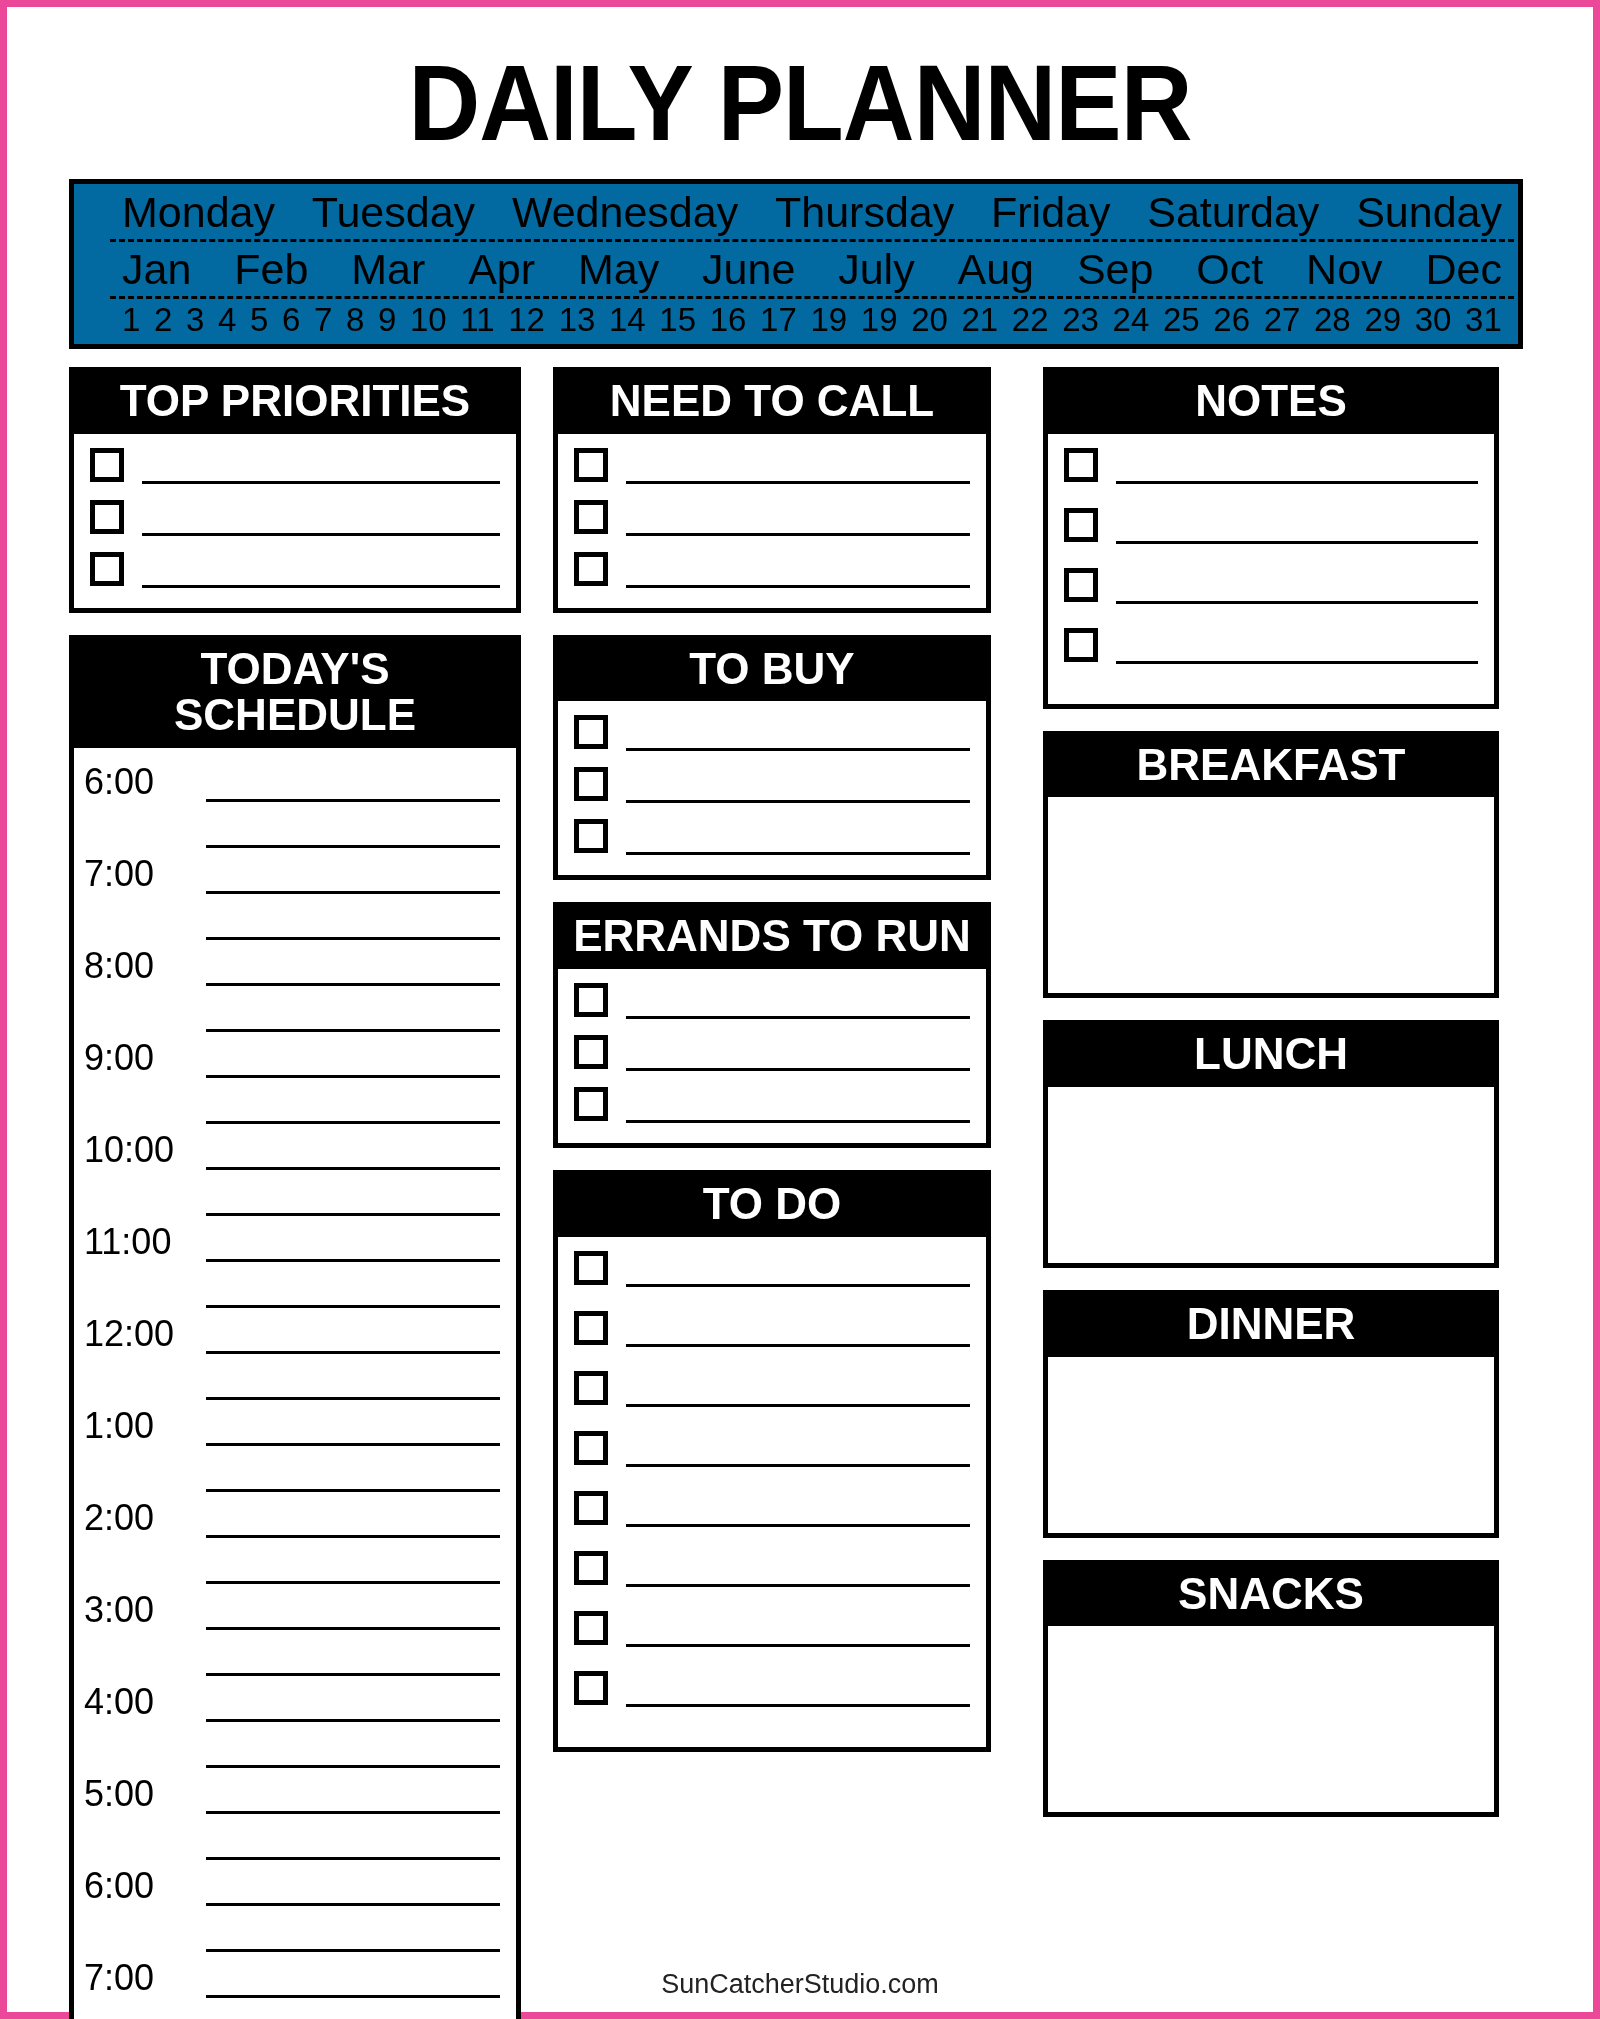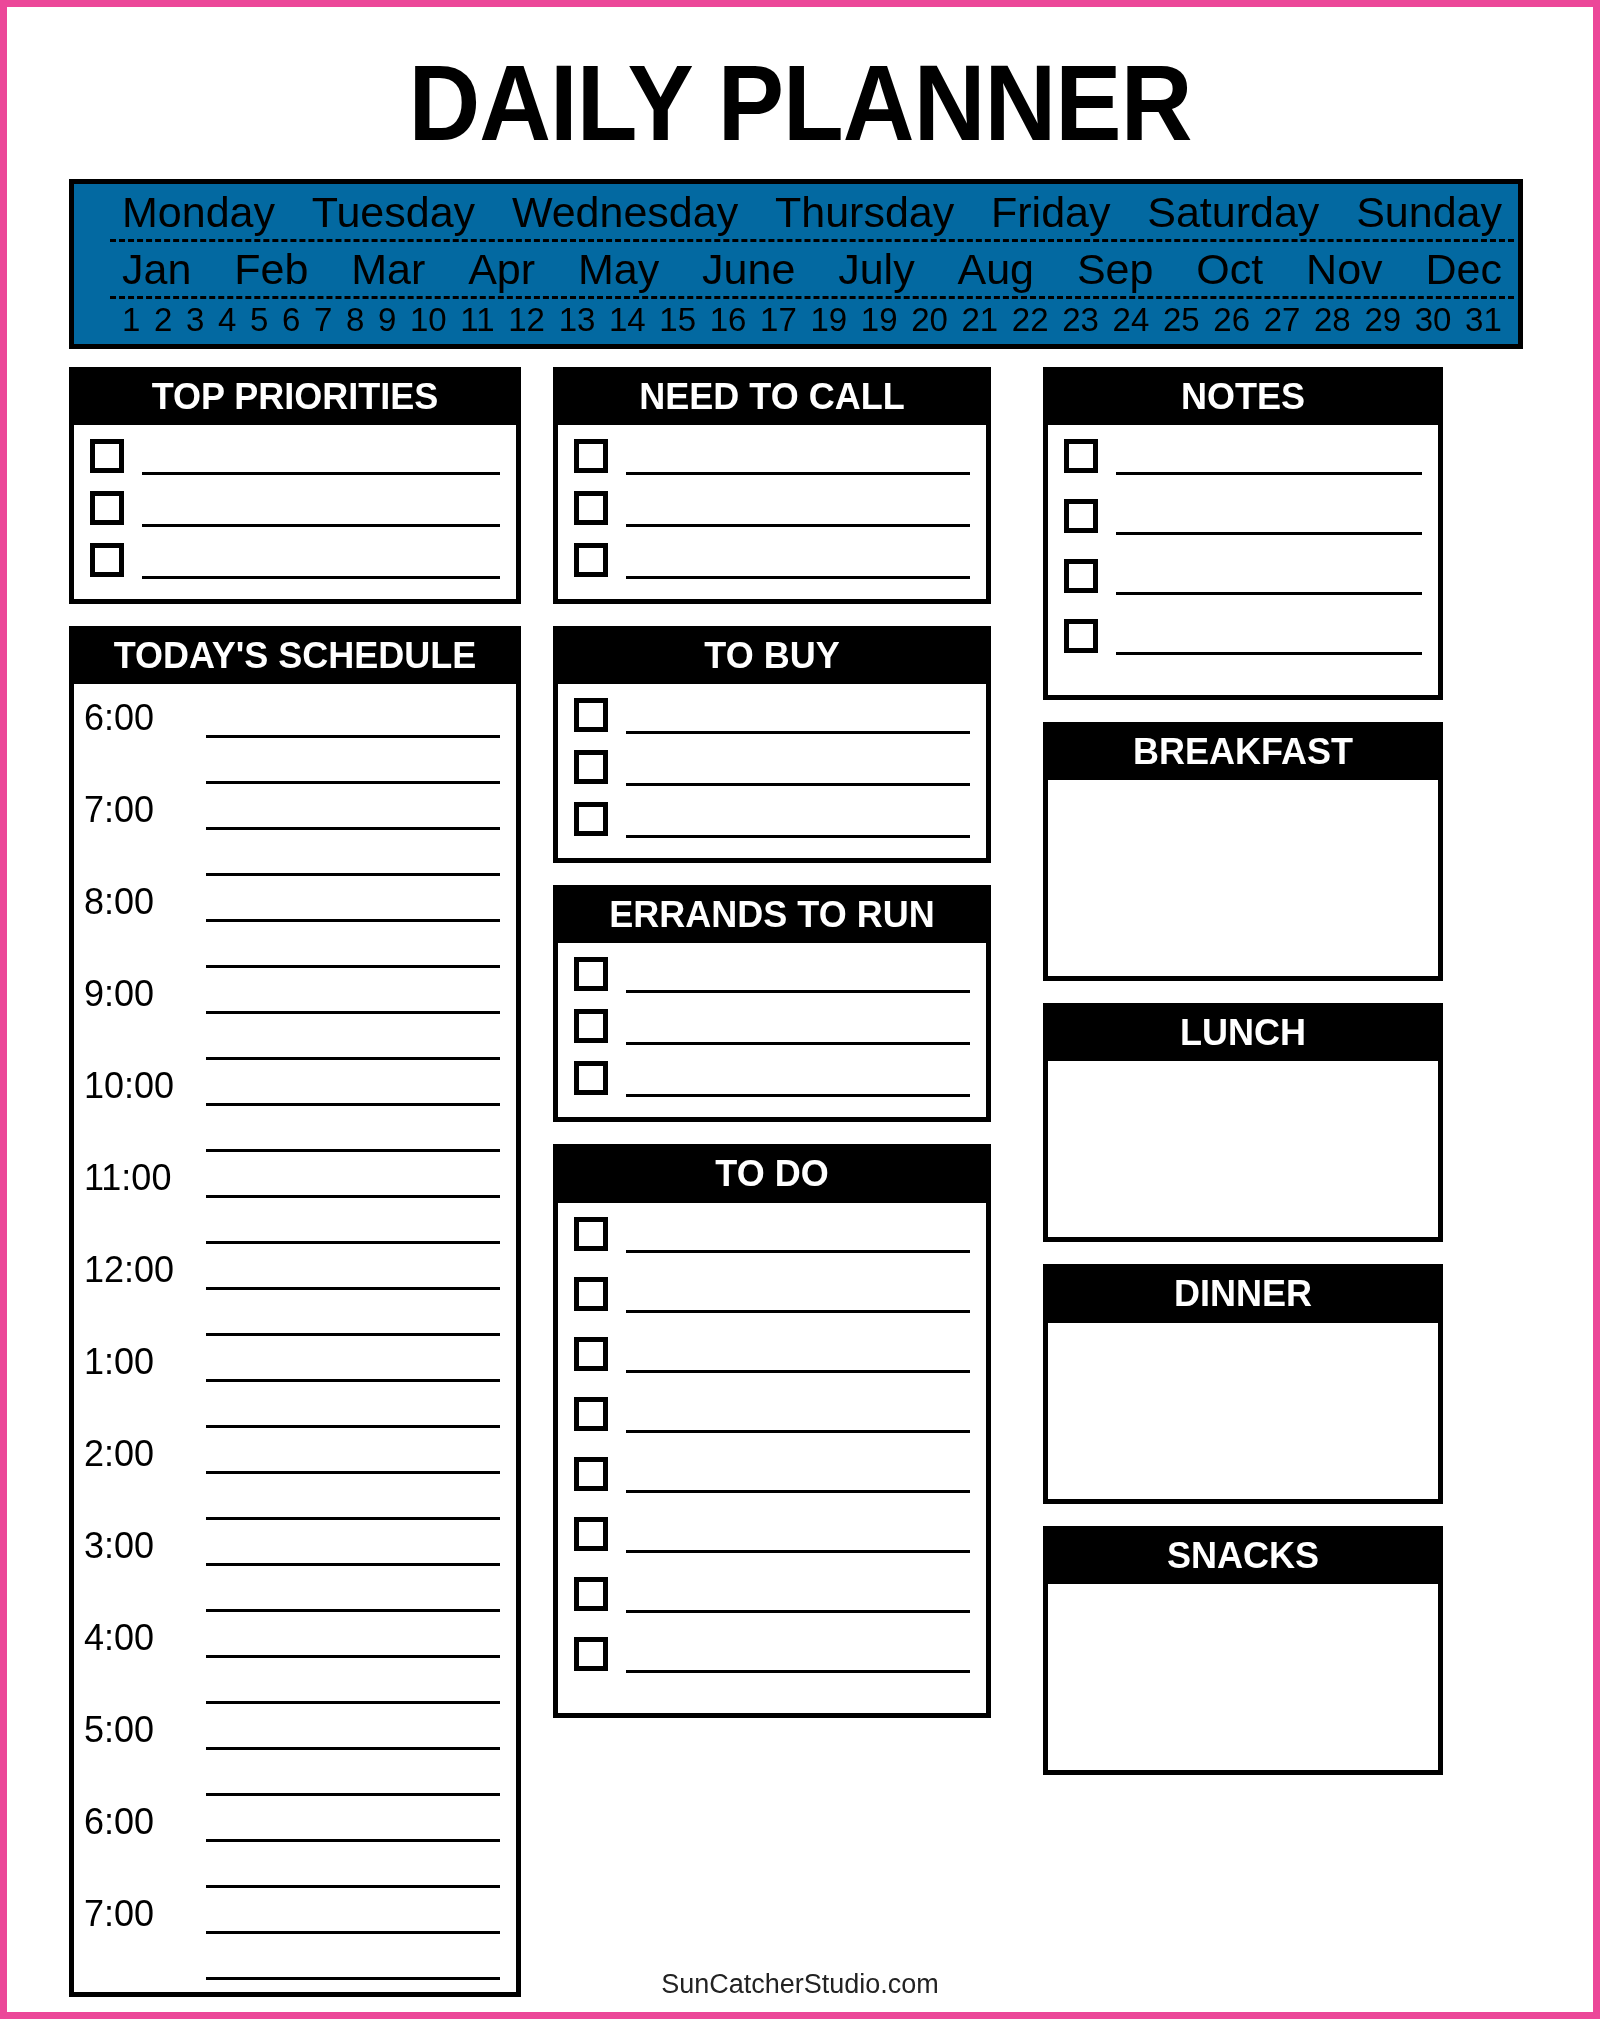--- a/index.html
+++ b/index.html
@@ -52,30 +52,30 @@
   .date-row span { display: inline-block; }
   
   .columns {
     display: flex;
     gap: 0;
     padding: 18px 58px 0 62px;
     align-items: flex-start;
   }
   .col-left  { width: 452px; margin-right: 32px; }
   .col-mid   { width: 438px; margin-right: 52px; }
-  .col-right { width: 400px; }
+  .col-right { width: 456px; }
 
   
   .panel { border: 5px solid #000000; background: #ffffff; margin-bottom: 22px; }
   .panel-head {
     background: #000000;
     color: #ffffff;
     text-align: center;
     font-weight: 700;
-    font-size: 36px;
+    font-size: 44px;
     line-height: 1.06;
     padding: 6px 0 9px 0;
     letter-spacing: 0px;
   }
   .panel-body { padding: 14px 16px 16px 16px; }
 
   
   .cb-row {
     display: flex;
     align-items: flex-end;

